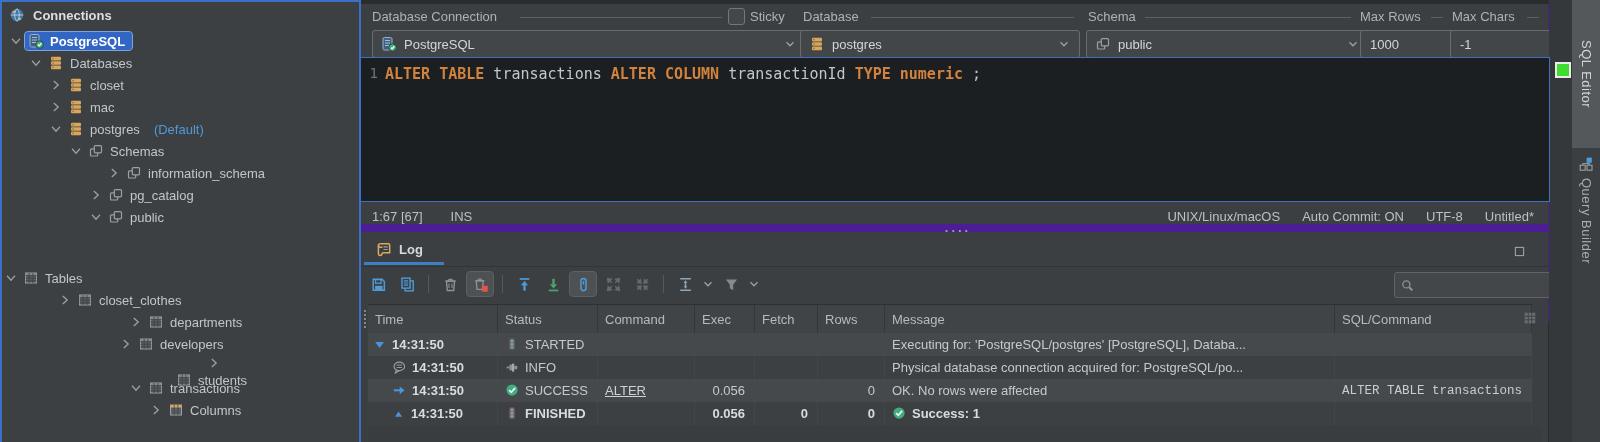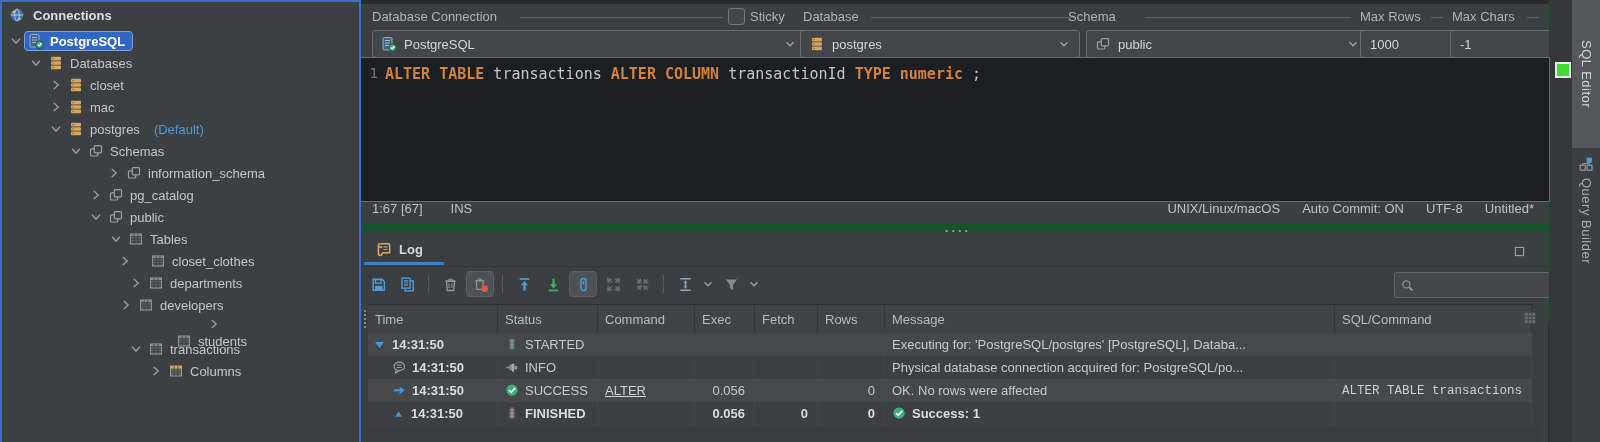--- a/index.html
+++ b/index.html
@@ -1,17 +1,17 @@
 <!DOCTYPE html>
 <html><head>
 <meta charset="utf-8">
 <style>
   html,body{margin:0;padding:0}
   body{width:1600px;height:442px;overflow:hidden;background:#2b2d2f;font-family:"Liberation Sans",sans-serif}
-  .app{position:relative;width:1600px;height:322px;background:#14532d;font-size:13px;color:#c2c6c9}
+  .app{position:relative;width:1600px;height:322px;background:#4c1d95;font-size:13px;color:#c2c6c9}
   .icon{display:inline-flex;align-items:center;justify-content:center;flex:none;line-height:0}
 
   
   .sidebar{position:absolute;left:0;top:0;width:357px;height:442px;background:#3d4042;border:2px solid #3a70c8;border-bottom:none;overflow:hidden;z-index:3}
   .sidebar-header{height:26px;display:flex;align-items:center;gap:8px;padding-left:7px;font-weight:bold;color:#dcdfe1}
   .tree{position:absolute;left:0;top:28px;right:0;bottom:0;overflow:hidden}
   .tree-row{height:22px;display:flex;align-items:center;white-space:nowrap;color:#c2c6c9}
   .tree-expand{width:18px;height:16px;display:flex;align-items:center;justify-content:center;flex:none}
   .tree-box{display:flex;align-items:center;gap:6px;padding:1px 7px 1px 3px;border-radius:3px}
   .tree-box.selected{background:#3166c4;outline:1px solid #7da3dd;color:#ffffff;font-weight:bold}
@@ -30,21 +30,21 @@
   
   .editor{position:absolute;left:360px;top:57px;width:1188px;height:143px;background:#1c1f22;border:1px solid #3f72ba;z-index:2}
   .gutter{position:absolute;left:0;top:0;width:22px;height:100%;color:#6f7578;font-family:"DejaVu Sans Mono",monospace;font-size:14px;text-align:right;padding-top:7px;box-sizing:border-box;padding-right:5px}
   .code{position:absolute;left:24px;top:7px;font-family:"DejaVu Sans Mono",monospace;font-size:15px;white-space:pre;color:#c2c6ca}
   .tok-keyword{color:#d2823d;font-weight:bold}
   .tok-datatype{color:#d2823d;font-weight:bold}
   .tok-plain{color:#c2c6ca}
   .marker{position:absolute;left:1555px;top:62px;width:12px;height:12px;background:#3fdd2e;border:2px solid #eaeaea;z-index:4}
 
   
-  .statusbar{position:absolute;left:359px;top:201px;width:1189px;height:23px;display:flex;align-items:flex-start;color:#bcc0c3;background:#3c3f41}
+  .statusbar{position:absolute;left:359px;top:201px;width:1189px;height:23px;display:flex;align-items:flex-end;color:#bcc0c3;background:#3c3f41}
   .statusbar .left{display:flex;gap:28px;padding-left:13px}
   .statusbar .right{margin-left:auto;display:flex;gap:22px;padding-right:14px}
   .splitdots{position:absolute;left:938px;top:220px;width:40px;text-align:center;color:#9da1a4;letter-spacing:3px;font-weight:bold}
 
   
   .logpanel{position:absolute;left:359px;top:232px;width:1189px;height:210px;background:#3c3f41}
   .logtabs{position:absolute;left:0;top:0;width:100%;height:34px;border-bottom:1px solid #323537}
   .logtab{position:absolute;left:8px;top:5px;display:flex;align-items:center;gap:7px;font-weight:bold;color:#d6d9db;padding:4px 8px}
   .logtab-underline{position:absolute;left:5px;top:30px;width:80px;height:3px;background:#3f7dc4}
   .maxbtn{position:absolute;right:22px;top:13px}
@@ -286,40 +286,40 @@
           <span class="tree-box">
             <span class="icon">
               <svg width="16" height="16" viewBox="0 0 16 16" xmlns="http://www.w3.org/2000/svg">
                 <rect x="2.5" y="5.8" width="7.2" height="7.2" rx="1" fill="none" stroke="#9aa0a3" stroke-width="1.2"></rect>
                 <rect x="6.3" y="2.6" width="7.2" height="7.2" rx="1" fill="#3d4042" stroke="#9aa0a3" stroke-width="1.2"></rect>
               </svg>
             </span>
             <span>public</span>
           </span>
         </div>
-        <div class="tree-row" style="padding-left: 105px;">
+        <div class="tree-row" style=" margin-top: 39px;">
           <span class="tree-expand">
             <span class="icon">
               <svg width="14" height="14" viewBox="0 0 16 16" xmlns="http://www.w3.org/2000/svg">
                 <polyline points="3.5,5.5 8,10.5 12.5,5.5" fill="none" stroke="#9da1a4" stroke-width="1.5"></polyline>
               </svg>
             </span>
           </span>
           <span class="tree-box">
             <span class="icon">
               <svg width="16" height="16" viewBox="0 0 16 16" xmlns="http://www.w3.org/2000/svg">
                 <rect x="2.5" y="3" width="11" height="10" fill="#5a5e61" stroke="#9aa0a3" stroke-width="1"></rect>
                 <rect x="2.5" y="3" width="11" height="2.6" fill="#83898c"></rect>
                 <path d="M2.5 5.6 H13.5 M2.5 8.2 H13.5 M2.5 10.8 H13.5 M6.2 3 V13 M9.9 3 V13" stroke="#3d4042" stroke-width=".8" fill="none"></path>
               </svg>
             </span>
             <span>Tables</span>
           </span>
         </div>
-        <div class="tree-row" style="padding-left: 114px; gap: 13px;">
+        <div class="tree-row" style="padding-left: 54px;">
           <span class="tree-expand">
             <span class="icon">
               <svg width="14" height="14" viewBox="0 0 16 16" xmlns="http://www.w3.org/2000/svg">
                 <polyline points="5.5,3.5 10.5,8 5.5,12.5" fill="none" stroke="#9da1a4" stroke-width="1.5"></polyline>
               </svg>
             </span>
           </span>
           <span class="tree-box">
             <span class="icon">
               <svg width="16" height="16" viewBox="0 0 16 16" xmlns="http://www.w3.org/2000/svg">
@@ -430,21 +430,21 @@
   </aside>
 
   <div class="topstrip"></div>
   <div class="topbar">
     <span class="flabel" style="left:13px">Database Connection</span>
     <span class="fline" style="left:161px;width:202px"></span>
     <span class="checkbox" style="left:369px"></span>
     <span class="flabel" style="left:391px">Sticky</span>
     <span class="flabel" style="left:444px">Database</span>
     <span class="fline" style="left:512px;width:203px"></span>
-    <span class="flabel" style="left:709px">Schema</span>
+    <span class="flabel" style="left:729px">Schema</span>
     <span class="fline" style="left:786px;width:206px"></span>
     <span class="flabel" style="left:1001px">Max Rows</span>
     <span class="fline" style="left:1072px;width:12px"></span>
     <span class="flabel" style="left:1093px">Max Chars</span>
     <span class="fline" style="left:1168px;width:12px"></span>
 
     <div class="field" style="left:13px;width:416px">
       <span class="icon">
           <svg width="16" height="16" viewBox="0 0 16 16" xmlns="http://www.w3.org/2000/svg">
             <rect x="2" y="1.5" width="9" height="12.5" rx="1.5" fill="#44607e" stroke="#8fb3d4" stroke-width="1"></rect>

